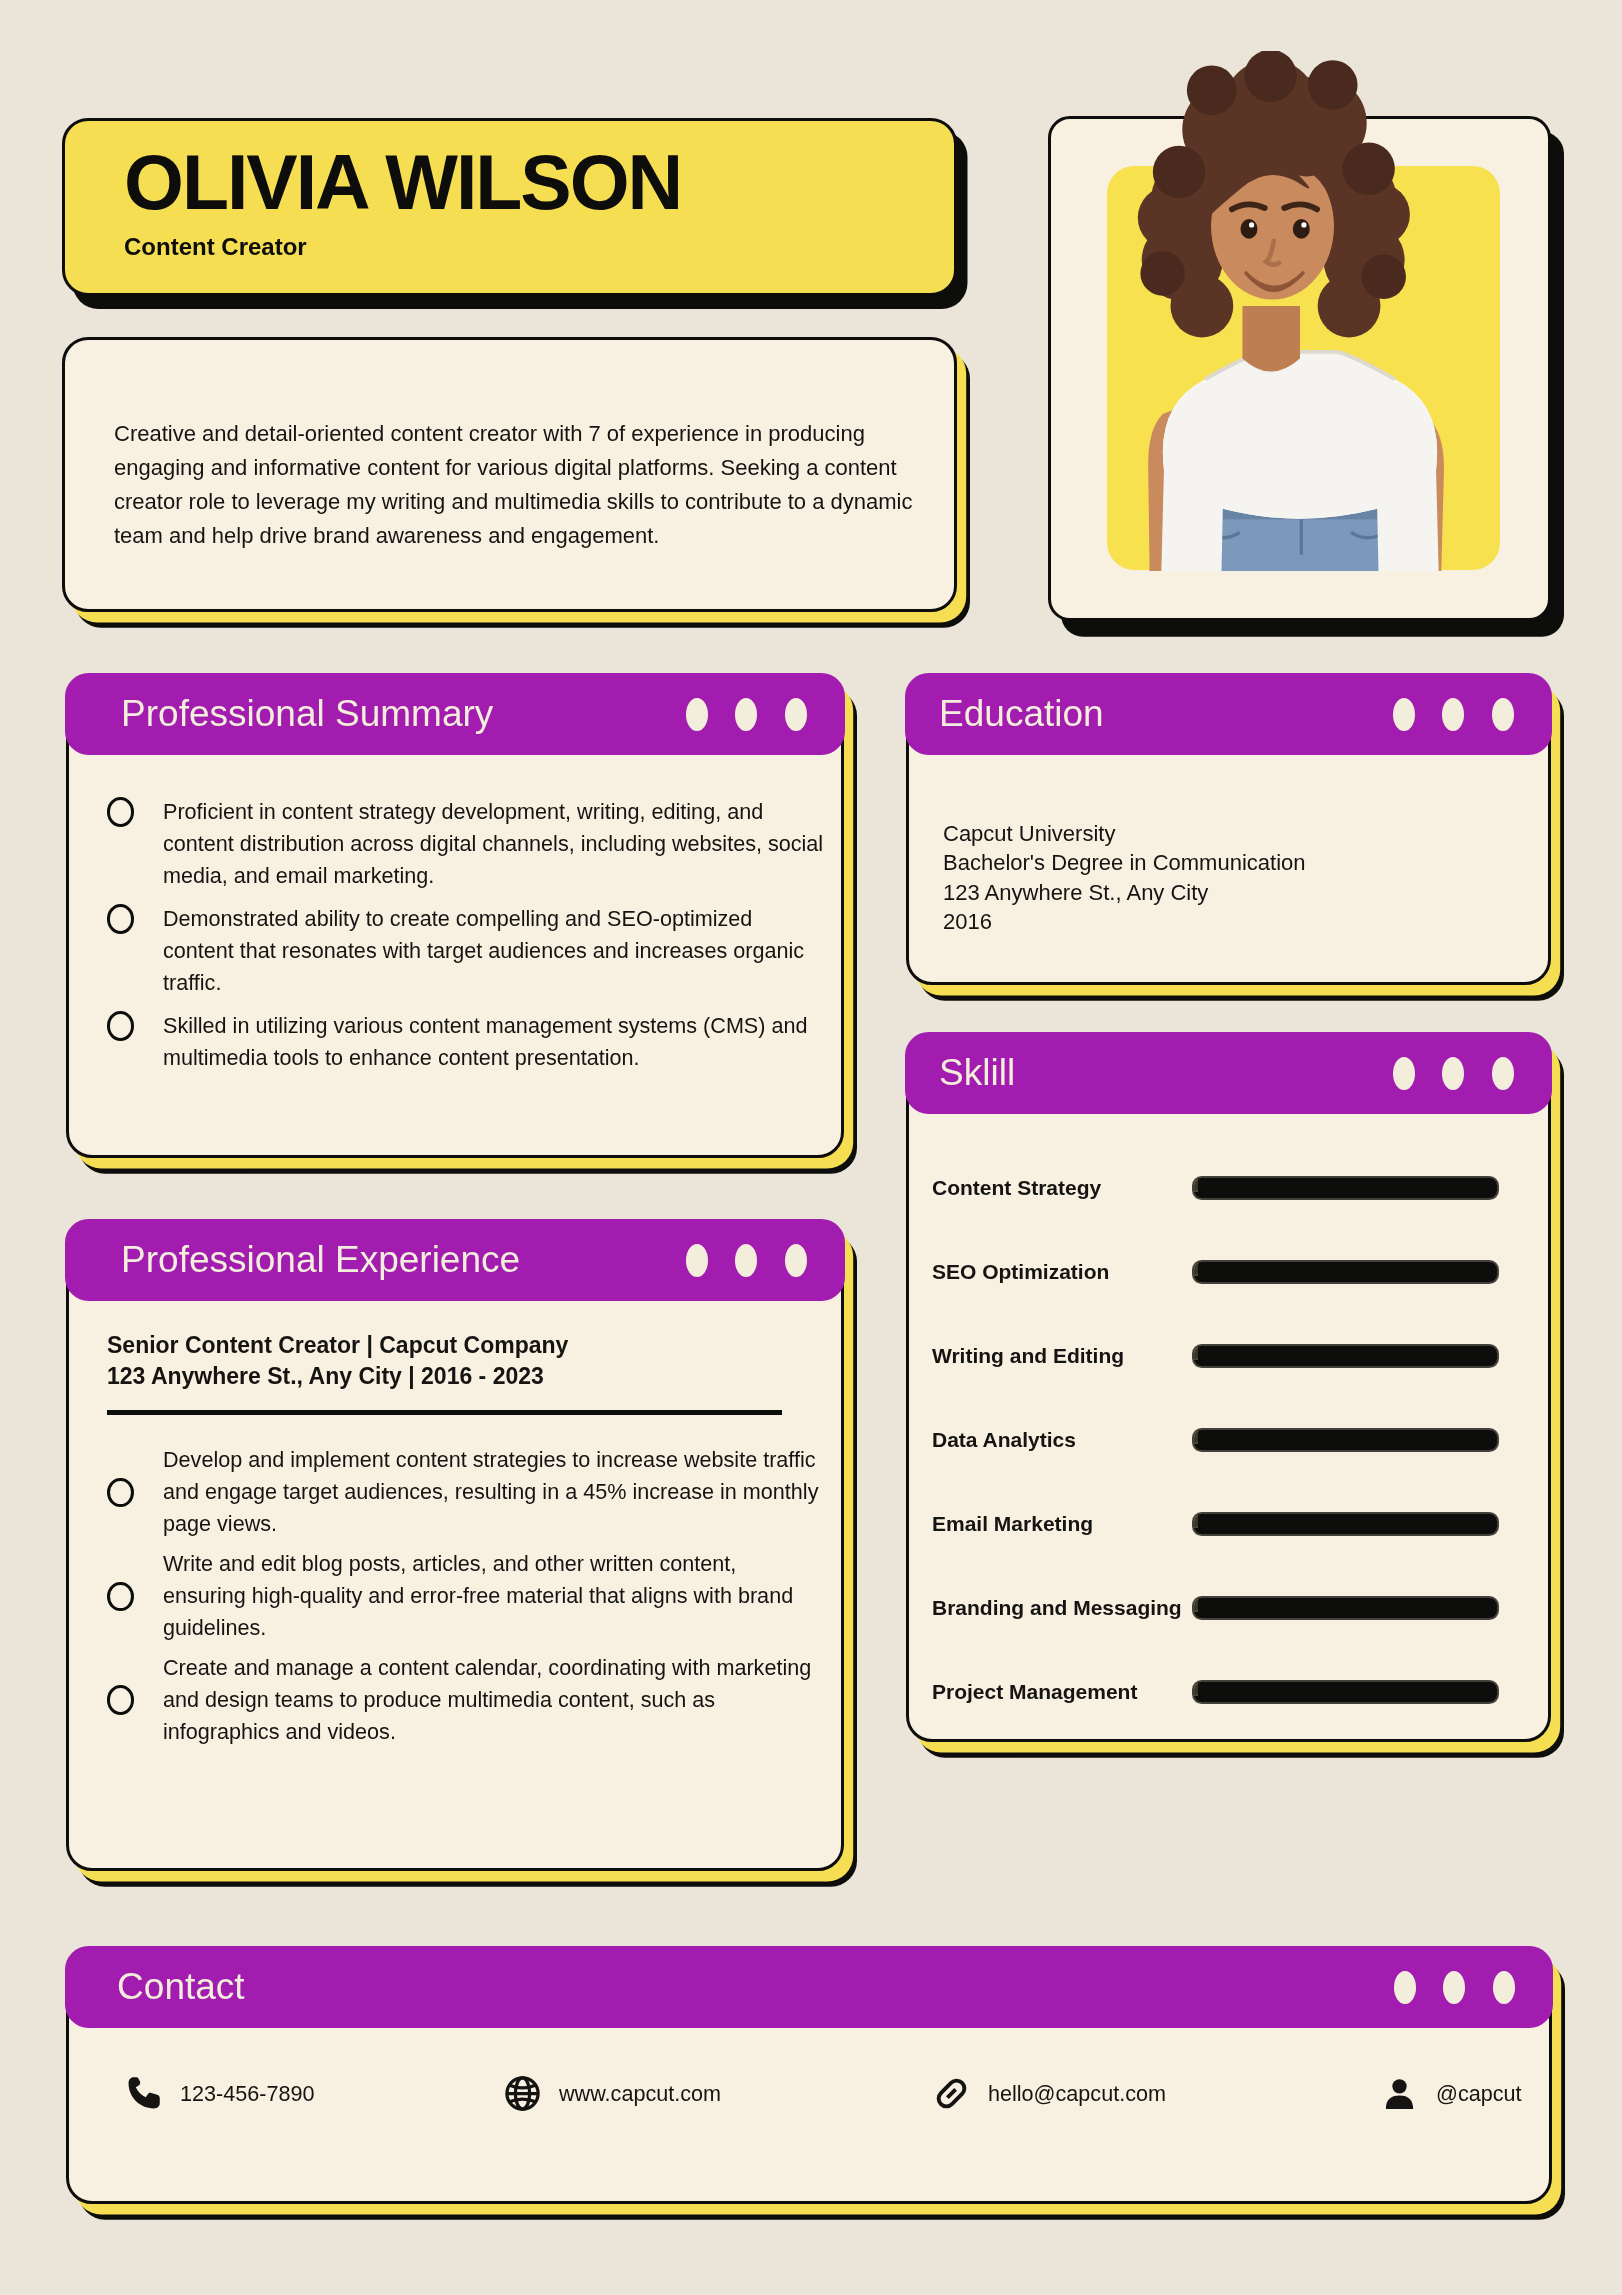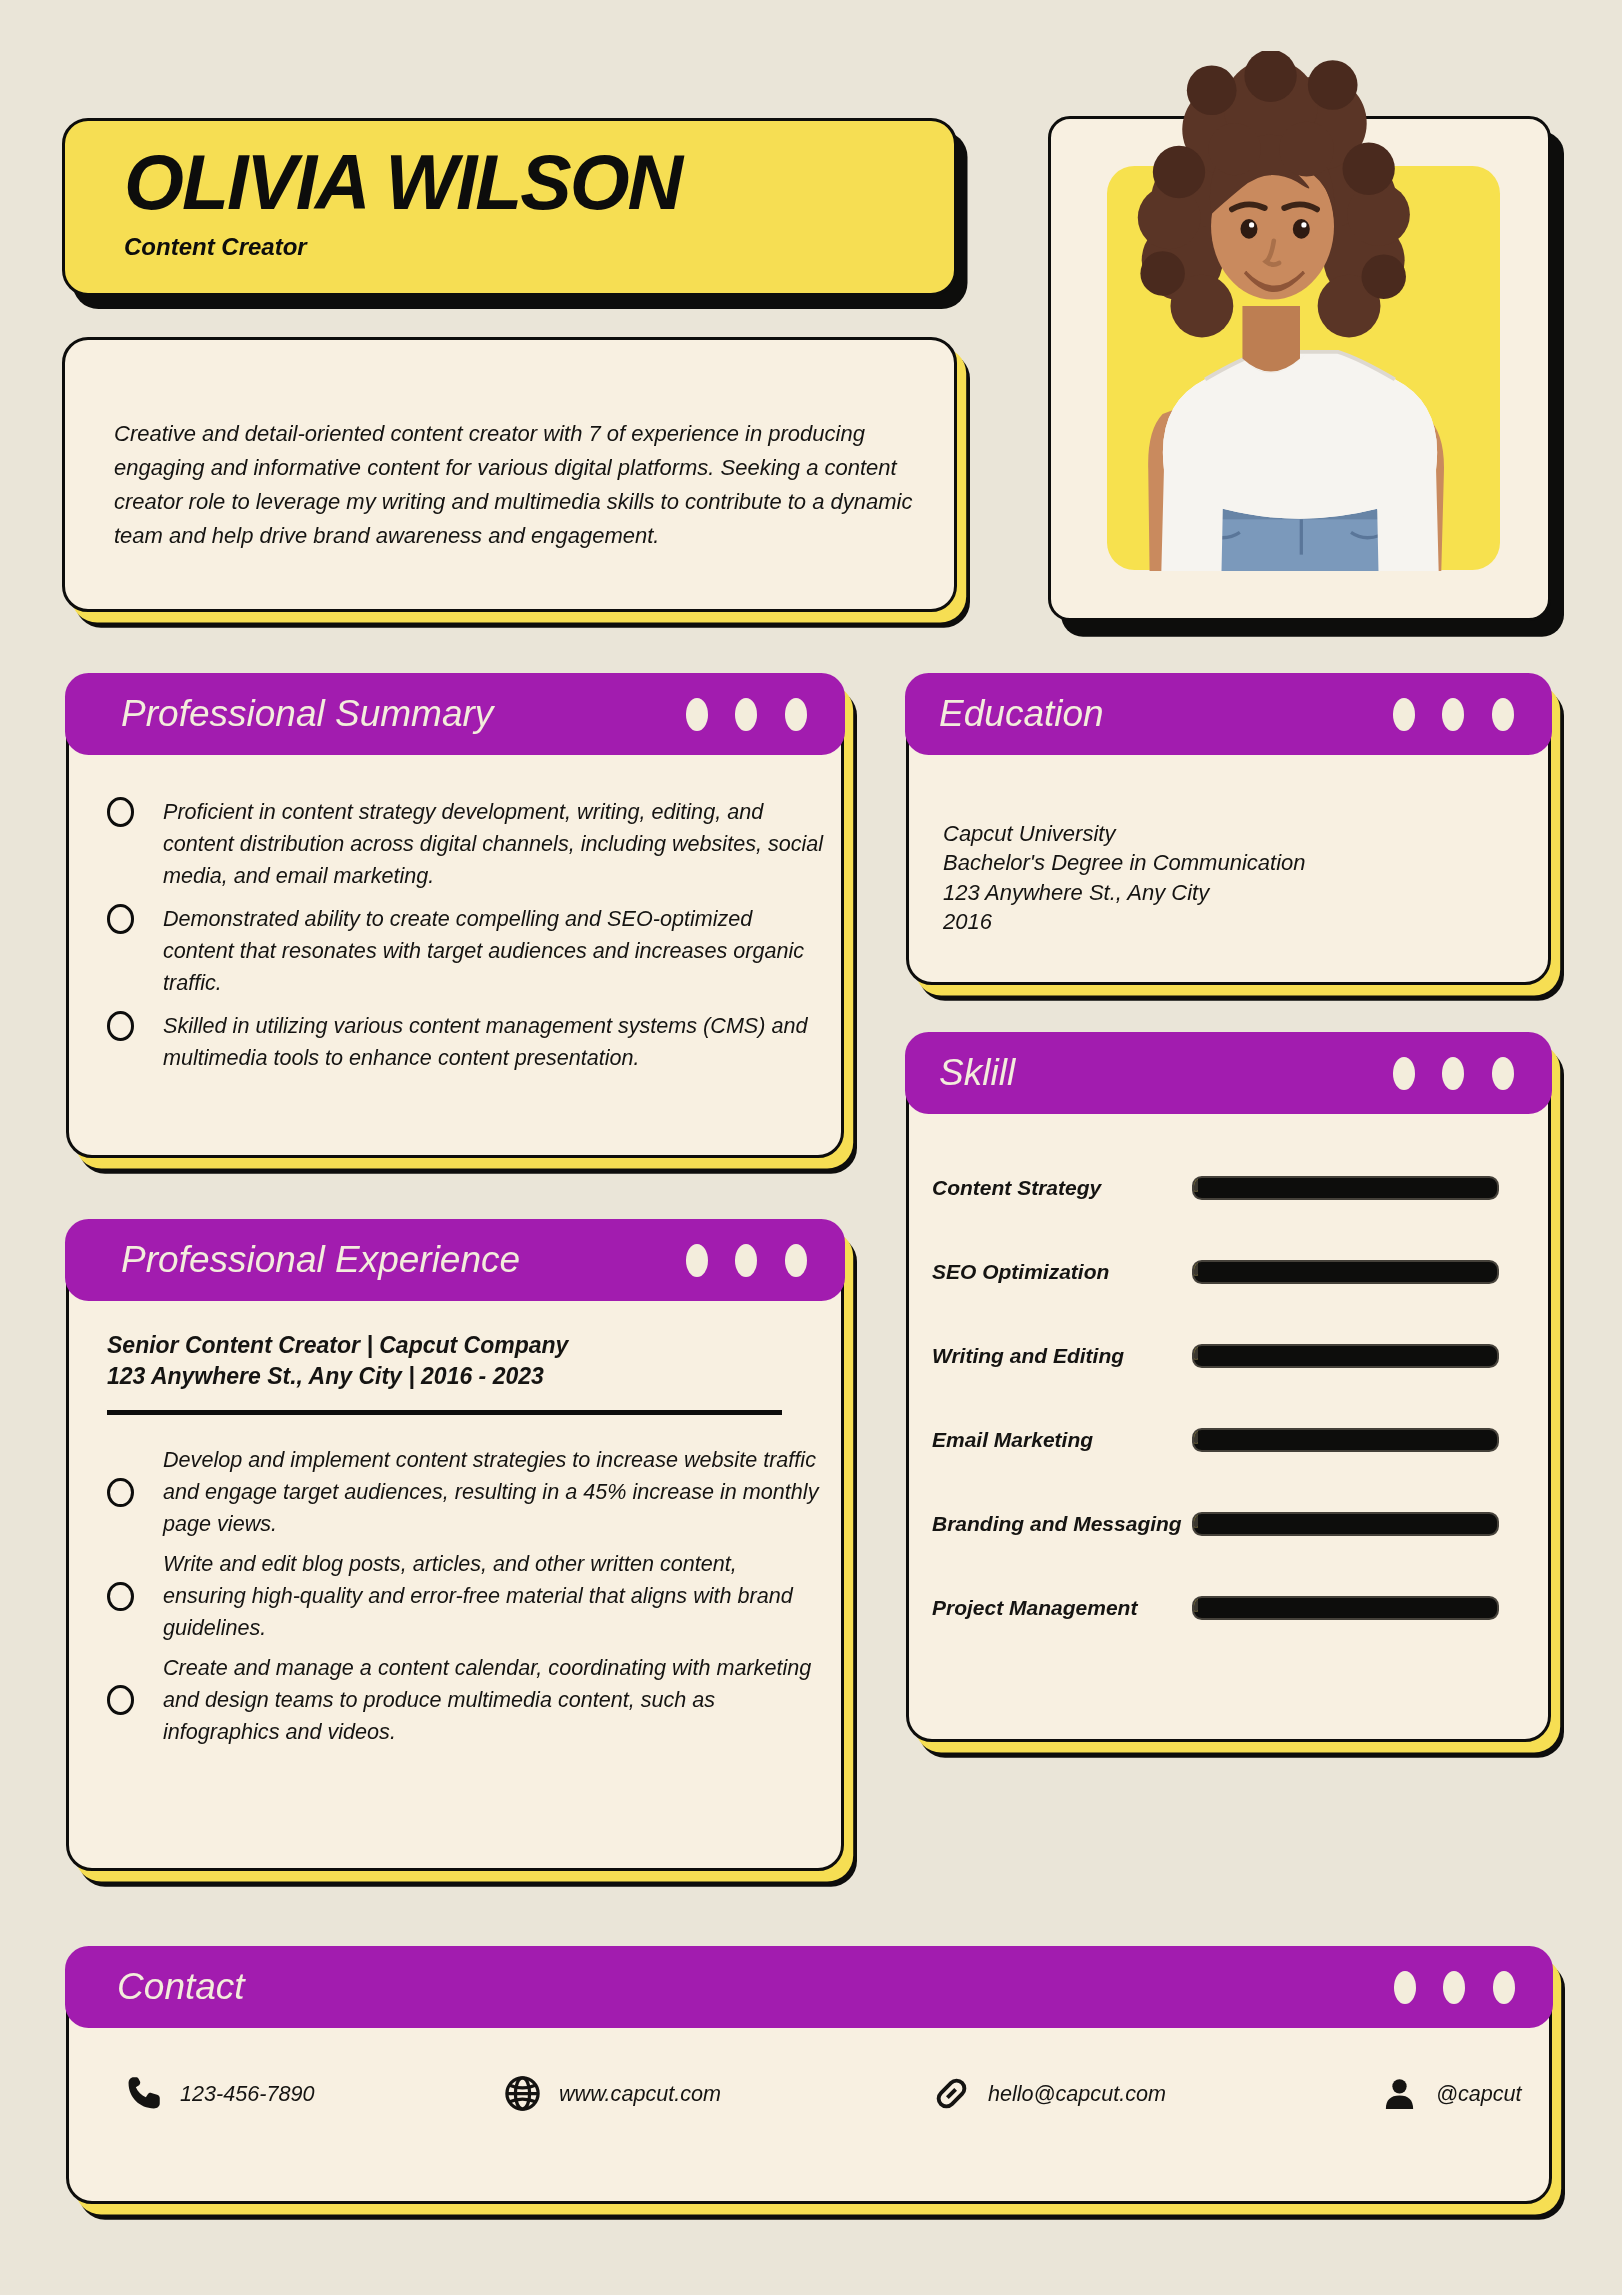--- a/index.html
+++ b/index.html
@@ -1,18 +1,18 @@
 <!DOCTYPE html>
 <html style="font-size:10.5px"><head>
 <meta charset="utf-8">
 <style>
   html,body{margin:0;padding:0;background:#d8d4c8;}
   .page{
     position:relative;width:1623px;height:2295px;background:#EAE5D8;
-    font-family:"Liberation Sans", sans-serif;color:#151412;overflow:hidden;font-style:italic;
+    font-family:"Liberation Sans", sans-serif;color:#151412;overflow:hidden;
   }
   .card{position:absolute;background:#F8F0E1;border:3.9px solid #0D0D0C;border-radius:26px;box-sizing:border-box;}
   .shadow-black{box-shadow:10.5px 13px 0 0 #0D0D0C;}
   .shadow-yellow{box-shadow:9.2px 10.5px 0 0 #F6DE53, 13px 15.7px 0 0 #0D0D0C;}
 
   
   .name-card{left:62px;top:118px;width:895px;height:178px;background:#F6DE53;padding:22px 59px;}
   .name{font-size:77px;font-weight:700;letter-spacing:-2px;line-height:1.02;color:#0D0D0C;}
   .subtitle{font-size:24px;font-weight:700;margin-top:11.8px;color:#0D0D0C;}
 
@@ -209,20 +209,24 @@
       </div>
       <div class="skill-row">
         <span class="skill-label">SEO Optimization</span>
         <span class="bar"><span class="bar-fill" style="width: 59%;"></span></span>
       </div>
       <div class="skill-row">
         <span class="skill-label">Writing and Editing</span>
         <span class="bar"><span class="bar-fill" style="width: 59%;"></span></span>
       </div>
       <div class="skill-row">
+        <span class="skill-label">Data Analytics</span>
+        <span class="bar"><span class="bar-fill" style="width: 59%;"></span></span>
+      </div>
+      <div class="skill-row">
         <span class="skill-label">Email Marketing</span>
         <span class="bar"><span class="bar-fill" style="width: 59%;"></span></span>
       </div>
       <div class="skill-row">
         <span class="skill-label">Branding and Messaging</span>
         <span class="bar"><span class="bar-fill" style="width: 59%;"></span></span>
       </div>
       <div class="skill-row">
         <span class="skill-label">Project Management</span>
         <span class="bar"><span class="bar-fill" style="width: 59%;"></span></span>

